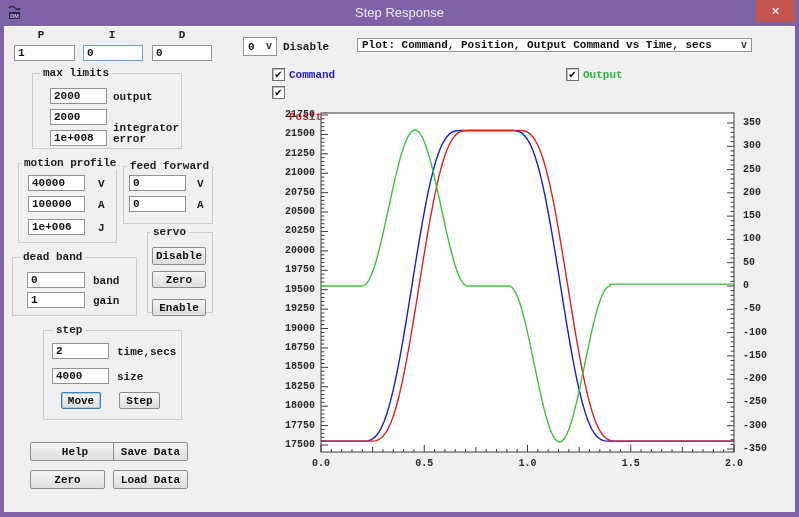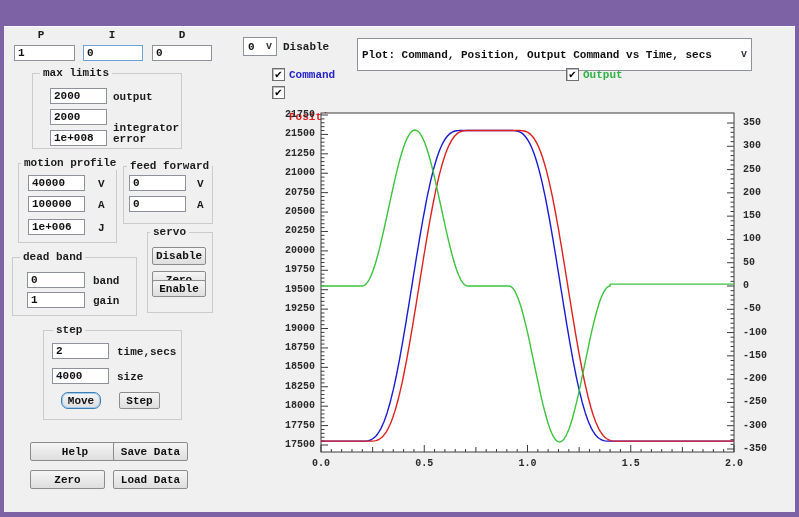--- a/index.html
+++ b/index.html
@@ -31,36 +31,47 @@
          font:bold 11px "Liberation Mono","DejaVu Sans Mono",monospace;color:#111;cursor:default;}
   .combo .chev{margin-left:auto;font:bold 10px "Liberation Mono",monospace;color:#333;}
   .ticklabel{position:absolute;font:bold 10px "Liberation Mono","DejaVu Sans Mono",monospace;
              color:#2b2b2b;line-height:12px;}
 </style>
 </head>
 <body>
 
 <div id="window">
 
+  <div class="abs" id="titlebar">
+    <svg class="abs" id="app-icon" viewBox="0 0 17 18">
+      <path d="M3 4 Q6 1 9 4 Q12 7 14 4" fill="none" stroke="#2f2347" stroke-width="1.6"></path>
+      <rect x="3" y="8" width="11" height="7" rx="1" fill="#2f2347"></rect>
+      <text x="8.5" y="13.6" font-size="5.5" font-family="Liberation Sans, sans-serif" font-weight="bold" fill="#cfc3e4" text-anchor="middle">DM</text>
+    </svg>
+    <div class="abs" id="title">Step Response</div>
+    <div class="abs" id="close-btn">
+      <span>✕</span>
+    </div>
+  </div>
 
   <div class="abs" id="content"></div>
 
   <div class="abs mono" style="left:21px;top:29px;width:40px;text-align:center;">P</div>
   <div class="abs mono" style="left:92px;top:29px;width:40px;text-align:center;">I</div>
   <div class="abs mono" style="left:162px;top:29px;width:40px;text-align:center;">D</div>
   <input class="abs field" style="left: 14px; top: 45px; width: 61px; height: 16px;" value="1">
   <input class="abs field focused" style="left: 83px; top: 45px; width: 60px; height: 16px;" value="0">
   <input class="abs field" style="left: 152px; top: 45px; width: 60px; height: 16px;" value="0">
 
   <div class="abs combo" style="left:243px;top:37px;width:34px;height:19px;">
     <span>0</span>
     <span class="chev">v</span>
   </div>
   <div class="abs mono" style="left:283px;top:41px;">Disable</div>
-  <div class="abs combo" style="left:357px;top:38px;width:395px;height:33px;">
+  <div class="abs combo" style="left:357px;top:38px;width:395px;height:14px;">
     <span>Plot: Command, Position, Output Command vs Time, secs</span>
     <span class="chev">v</span>
   </div>
 
   <div class="abs cb" style="left:272px;top:68px;">
       <span>✔</span>
     </div>
   <div class="abs mono" style="left: 289px; top: 69px; color: rgb(35, 35, 203);">Command</div>
   <div class="abs cb" style="left:272px;top:86px;">
       <span>✔</span>
@@ -93,36 +104,36 @@
   <div class="abs mono group-title" style="left:127px;top:160px;">feed forward</div>
   <input class="abs field" style="left: 129px; top: 175px; width: 57px; height: 16px;" value="0">
   <div class="abs mono" style="left:197px;top:178px;">V</div>
   <input class="abs field" style="left: 129px; top: 196px; width: 57px; height: 16px;" value="0">
   <div class="abs mono" style="left:197px;top:199px;">A</div>
 
   <div class="abs group" style="left:147px;top:232px;width:66px;height:81px;"></div>
   <div class="abs mono group-title" style="left:150px;top:226px;">servo</div>
   <div class="abs btn" style="left:152px;top:247px;width:54px;height:18px;">Disable</div>
   <div class="abs btn" style="left:152px;top:271px;width:54px;height:17px;">Zero</div>
-  <div class="abs btn" style="left:152px;top:280px;width:54px;height:17px;">Enable</div>
+  <div class="abs btn" style="left:152px;top:299px;width:54px;height:17px;">Enable</div>
 
   <div class="abs group" style="left:12px;top:257px;width:125px;height:59px;"></div>
   <div class="abs mono group-title" style="left:20px;top:251px;">dead band</div>
   <input class="abs field" style="left: 27px; top: 272px; width: 58px; height: 16px;" value="0">
   <div class="abs mono" style="left:93px;top:275px;">band</div>
   <input class="abs field" style="left: 27px; top: 292px; width: 58px; height: 16px;" value="1">
   <div class="abs mono" style="left:93px;top:295px;">gain</div>
 
   <div class="abs group" style="left:43px;top:330px;width:139px;height:90px;"></div>
   <div class="abs mono group-title" style="left:53px;top:324px;">step</div>
   <input class="abs field" style="left: 52px; top: 343px; width: 57px; height: 16px;" value="2">
   <div class="abs mono" style="left:117px;top:346px;">time,secs</div>
   <input class="abs field" style="left: 52px; top: 368px; width: 57px; height: 16px;" value="4000">
   <div class="abs mono" style="left:117px;top:371px;">size</div>
-  <div class="abs btn focused" style="left:61px;top:392px;width:40px;height:17px;border-radius:7px;">Move</div>
+  <div class="abs btn focused" style="left:61px;top:392px;width:40px;height:17px;">Move</div>
   <div class="abs btn" style="left:119px;top:392px;width:41px;height:17px;">Step</div>
 
   <div class="abs btn" style="left:30px;top:442px;width:90px;height:19px;">Help</div>
   <div class="abs btn" style="left:113px;top:442px;width:75px;height:19px;">Save Data</div>
   <div class="abs btn" style="left:30px;top:470px;width:75px;height:19px;">Zero</div>
   <div class="abs btn" style="left:113px;top:470px;width:75px;height:19px;">Load Data</div>
 
   <div class="abs" id="plot-root" style="left:0;top:0;width:799px;height:517px;pointer-events:none;"><svg width="799" height="517" viewBox="0 0 799 517">
         <rect x="321" y="113" width="413" height="339" fill="#ffffff" stroke="#3c3c3c" stroke-width="1"></rect>
         <line x1="321" y1="445" x2="328" y2="445" stroke="#3c3c3c" stroke-width="1"></line>

